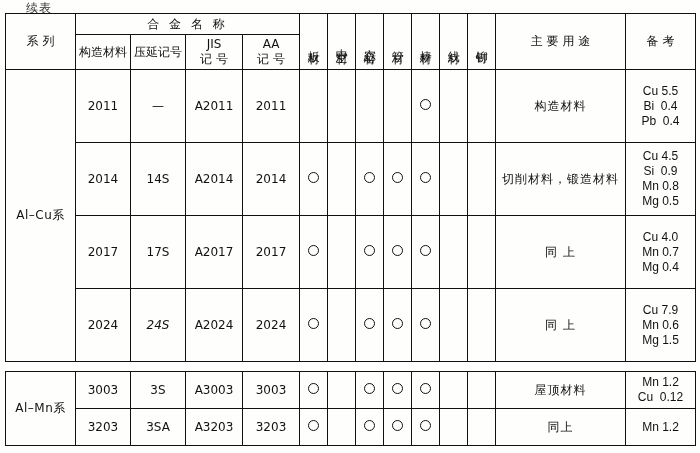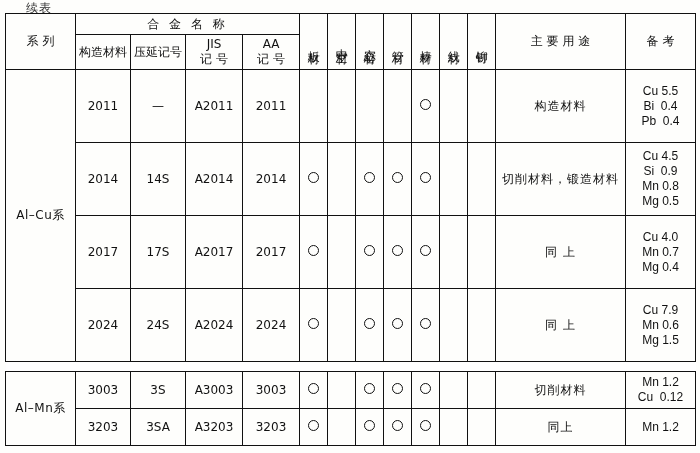--- a/index.html
+++ b/index.html
@@ -119,20 +119,21 @@
     letter-spacing: 3px;
   }
 
   .two-line {
     font-size: 12px;
     line-height: 1.15;
   }
 
   .bold-ish {
     font-weight: bold;
+    font-style: italic;
   }
 
   
   tr.gap td {
     border-left: none;
     border-right: none;
     border-top: 1px solid #111;
     border-bottom: 1px solid #111;
     height: 9px;
     background: #fff;
@@ -281,21 +282,21 @@
       <td class="rowcell-sm">3S</td>
       <td class="rowcell-sm">A3003</td>
       <td class="rowcell-sm">3003</td>
       <td><span class="circle"></span></td>
       <td></td>
       <td><span class="circle"></span></td>
       <td><span class="circle"></span></td>
       <td><span class="circle"></span></td>
       <td></td>
       <td></td>
-      <td class="use">切削材料</td>
+      <td class="use">屋顶材料</td>
       <td class="remark">Mn 1.2
 Cu  0.12</td>
     </tr>
 
     <tr>
       <td class="rowcell-sm">3203</td>
       <td class="rowcell-sm">3SA</td>
       <td class="rowcell-sm">A3203</td>
       <td class="rowcell-sm">3203</td>
       <td><span class="circle"></span></td>

